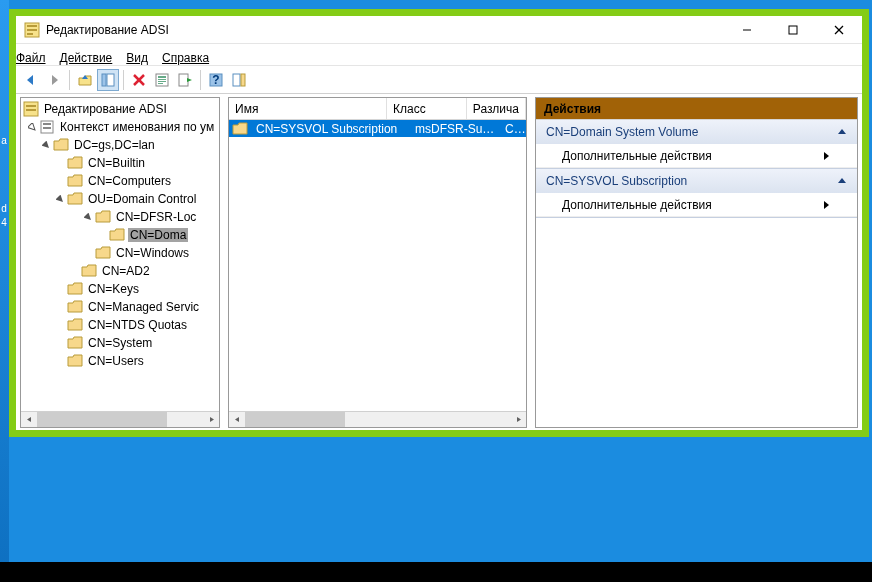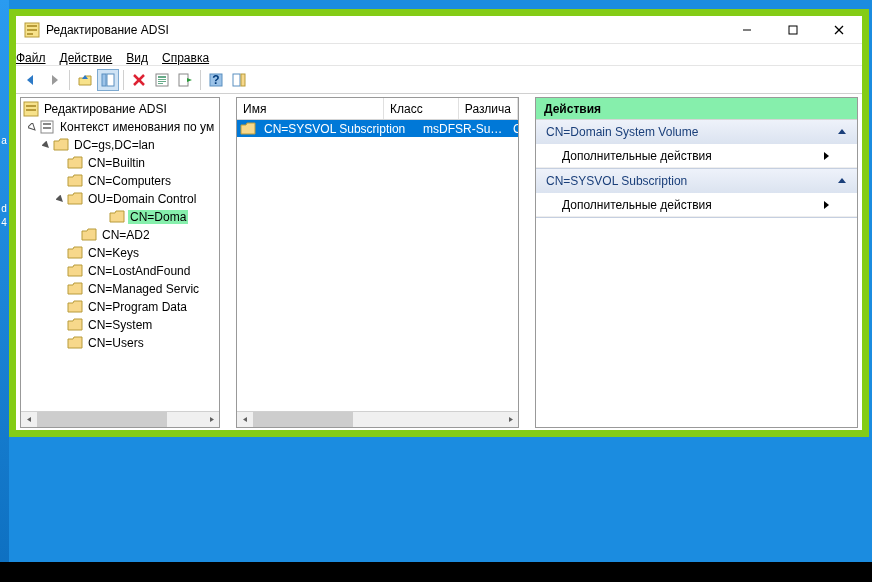--- a/index.html
+++ b/index.html
@@ -12,39 +12,39 @@
 .menubar{height:22px;display:flex;align-items:flex-end;padding:0 0;gap:14px;border-bottom:1px solid #e5e5e5}
 .menubar span{cursor:pointer;color:#000}
 .menubar span u{text-decoration:underline}
 .toolbar{height:28px;display:flex;align-items:center;padding:0 4px;border-bottom:1px solid #d0d0d0;gap:1px}
 .tbtn{width:22px;height:22px;display:flex;align-items:center;justify-content:center;cursor:pointer;border:1px solid transparent}
 .tbtn.sel{background:#cfe3f5;border-color:#7da9d0}
 .sep{width:1px;height:20px;background:#d0d0d0;margin:0 3px}
 .content{position:absolute;left:0;right:0;top:79px;bottom:0;display:flex}
 .pane{border:1px solid #999;background:#fff;position:relative;overflow:hidden}
 .tree-pane{width:200px;margin:2px 1px 2px 4px}
-.list-pane{flex:1;margin:2px 15px}
+.list-pane{flex:1;margin:2px 7px}
 .actions-pane{width:323px;margin:2px 4px 2px 1px}
 .tree{padding:2px 0;overflow:auto;height:calc(100% - 16px)}
 .tree-row{display:flex;align-items:center;height:18px;white-space:nowrap;cursor:pointer}
-.tree-row.sel .label{background:#86efac}
+.tree-row.sel .label{background:#a3a3a3}
 .tw{width:14px;display:inline-flex;justify-content:center;align-items:center}
 .tw svg{width:9px;height:9px}
 .fldr{width:16px;height:16px;margin-right:3px;flex-shrink:0}
 .label{padding:0 2px}
 .scroll-h{position:absolute;left:0;right:0;bottom:0;height:16px;background:#f0f0f0;border-top:1px solid #d0d0d0;display:flex;align-items:center}
 .sbtn{width:16px;height:15px;background:#f0f0f0;display:flex;align-items:center;justify-content:center;cursor:pointer}
 .sthumb{height:15px;background:#cdcdcd;position:absolute}
 .list-header{height:22px;display:flex;border-bottom:1px solid #d5d5d5}
 .lh{padding:4px 6px;border-right:1px solid #e0e0e0;color:#000;cursor:pointer}
 .list-body{overflow:auto;height:calc(100% - 38px)}
 .list-row{display:flex;height:17px;align-items:center;cursor:pointer}
 .list-row.sel{background:#0078d7;color:#fff}
 .list-row .cell{padding:0 5px;overflow:hidden;white-space:nowrap;text-overflow:ellipsis}
-.actions-header{height:22px;padding:4px 8px;border-bottom:1px solid #d5d5d5;font-weight:400;background:#86efac}
+.actions-header{height:22px;padding:4px 8px;border-bottom:1px solid #d5d5d5;font-weight:400;background:#a16207}
 .action-group{background:#86efac;border-bottom:1px solid #c5cfe0}
 .action-head{height:24px;display:flex;align-items:center;padding:0 10px;color:#1a3f7a;cursor:pointer;background:linear-gradient(#eef2fa,#dbe3f0)}
 .action-head .ah-label{flex:1}
 .action-item{height:24px;display:flex;align-items:center;padding:0 26px;background:#fff;cursor:pointer;border-bottom:1px solid #eee}
 .action-item .ai-label{flex:1}
 .chev{width:10px;height:10px}
 .bottom-strip{position:absolute;left:0;right:0;bottom:0;height:20px;background:#000}
 .side-strip{position:absolute;left:0;top:0;width:9px;height:582px;background:linear-gradient(#2a9bf0,#0d6fc0)}
 .side-peek{position:absolute;left:0;top:133px;width:8px;height:97px}
 .side-peek div{width:8px;height:14px;display:flex;align-items:center;justify-content:center;color:#fff;font-size:10px}
@@ -206,55 +206,66 @@
           <span class="tw">
               <svg viewBox="0 0 9 9">
                 <polygon points="1,1 8,4.5 1,8" fill="#555" transform="rotate(45 4.5 4.5)"></polygon>
               </svg>
             </span>
           <svg class="fldr" viewBox="0 0 16 16">
               <path d="M1 4h5l1-2h8v11H1z" fill="#f7d88b" stroke="#b89b3a"></path>
             </svg>
           <span class="label">OU=Domain Control</span>
         </div>
+        <div class="tree-row" style="padding-left:60px">
+          <span class="tw">
+              <svg viewBox="0 0 9 9">
+                <polygon points="1,1 8,4.5 1,8" fill="#555" transform="rotate(45 4.5 4.5)"></polygon>
+              </svg>
+            </span>
+          <svg class="fldr" viewBox="0 0 16 16">
+              <path d="M1 4h5l1-2h8v11H1z" fill="#f7d88b" stroke="#b89b3a"></path>
+            </svg>
+          <span class="label">CN=DFSR-Loc</span>
+        </div>
         <div class="tree-row sel" style="padding-left:88px">
             <svg class="fldr" viewBox="0 0 16 16">
               <path d="M1 4h5l1-2h8v11H1z" fill="#f7d88b" stroke="#b89b3a"></path>
             </svg>
             <span class="label">CN=Doma</span>
           </div>
+        <div class="tree-row" style="padding-left:74px">
+            <svg class="fldr" viewBox="0 0 16 16">
+              <path d="M1 4h5l1-2h8v11H1z" fill="#f7d88b" stroke="#b89b3a"></path>
+            </svg>
+            <span class="label">CN=Windows</span>
+          </div>
         <div class="tree-row" style="padding-left:60px">
             <svg class="fldr" viewBox="0 0 16 16">
               <path d="M1 4h5l1-2h8v11H1z" fill="#f7d88b" stroke="#b89b3a"></path>
             </svg>
             <span class="label">CN=AD2</span>
           </div>
         <div class="tree-row" style="padding-left:46px">
             <svg class="fldr" viewBox="0 0 16 16">
               <path d="M1 4h5l1-2h8v11H1z" fill="#f7d88b" stroke="#b89b3a"></path>
             </svg>
             <span class="label">CN=Keys</span>
           </div>
         <div class="tree-row" style="padding-left:46px">
             <svg class="fldr" viewBox="0 0 16 16">
               <path d="M1 4h5l1-2h8v11H1z" fill="#f7d88b" stroke="#b89b3a"></path>
             </svg>
-            <span class="label">CN=LostAndFound</span>
-          </div>
-        <div class="tree-row" style="padding-left:46px">
-            <svg class="fldr" viewBox="0 0 16 16">
-              <path d="M1 4h5l1-2h8v11H1z" fill="#f7d88b" stroke="#b89b3a"></path>
-            </svg>
             <span class="label">CN=Managed Servic</span>
           </div>
         <div class="tree-row" style="padding-left:46px">
             <svg class="fldr" viewBox="0 0 16 16">
               <path d="M1 4h5l1-2h8v11H1z" fill="#f7d88b" stroke="#b89b3a"></path>
             </svg>
-            <span class="label">CN=Program Data</span>
+            <span class="label">CN=NTDS Quotas</span>
           </div>
         <div class="tree-row" style="padding-left:46px">
             <svg class="fldr" viewBox="0 0 16 16">
               <path d="M1 4h5l1-2h8v11H1z" fill="#f7d88b" stroke="#b89b3a"></path>
             </svg>
             <span class="label">CN=System</span>
           </div>
         <div class="tree-row" style="padding-left:46px">
             <svg class="fldr" viewBox="0 0 16 16">
               <path d="M1 4h5l1-2h8v11H1z" fill="#f7d88b" stroke="#b89b3a"></path>

